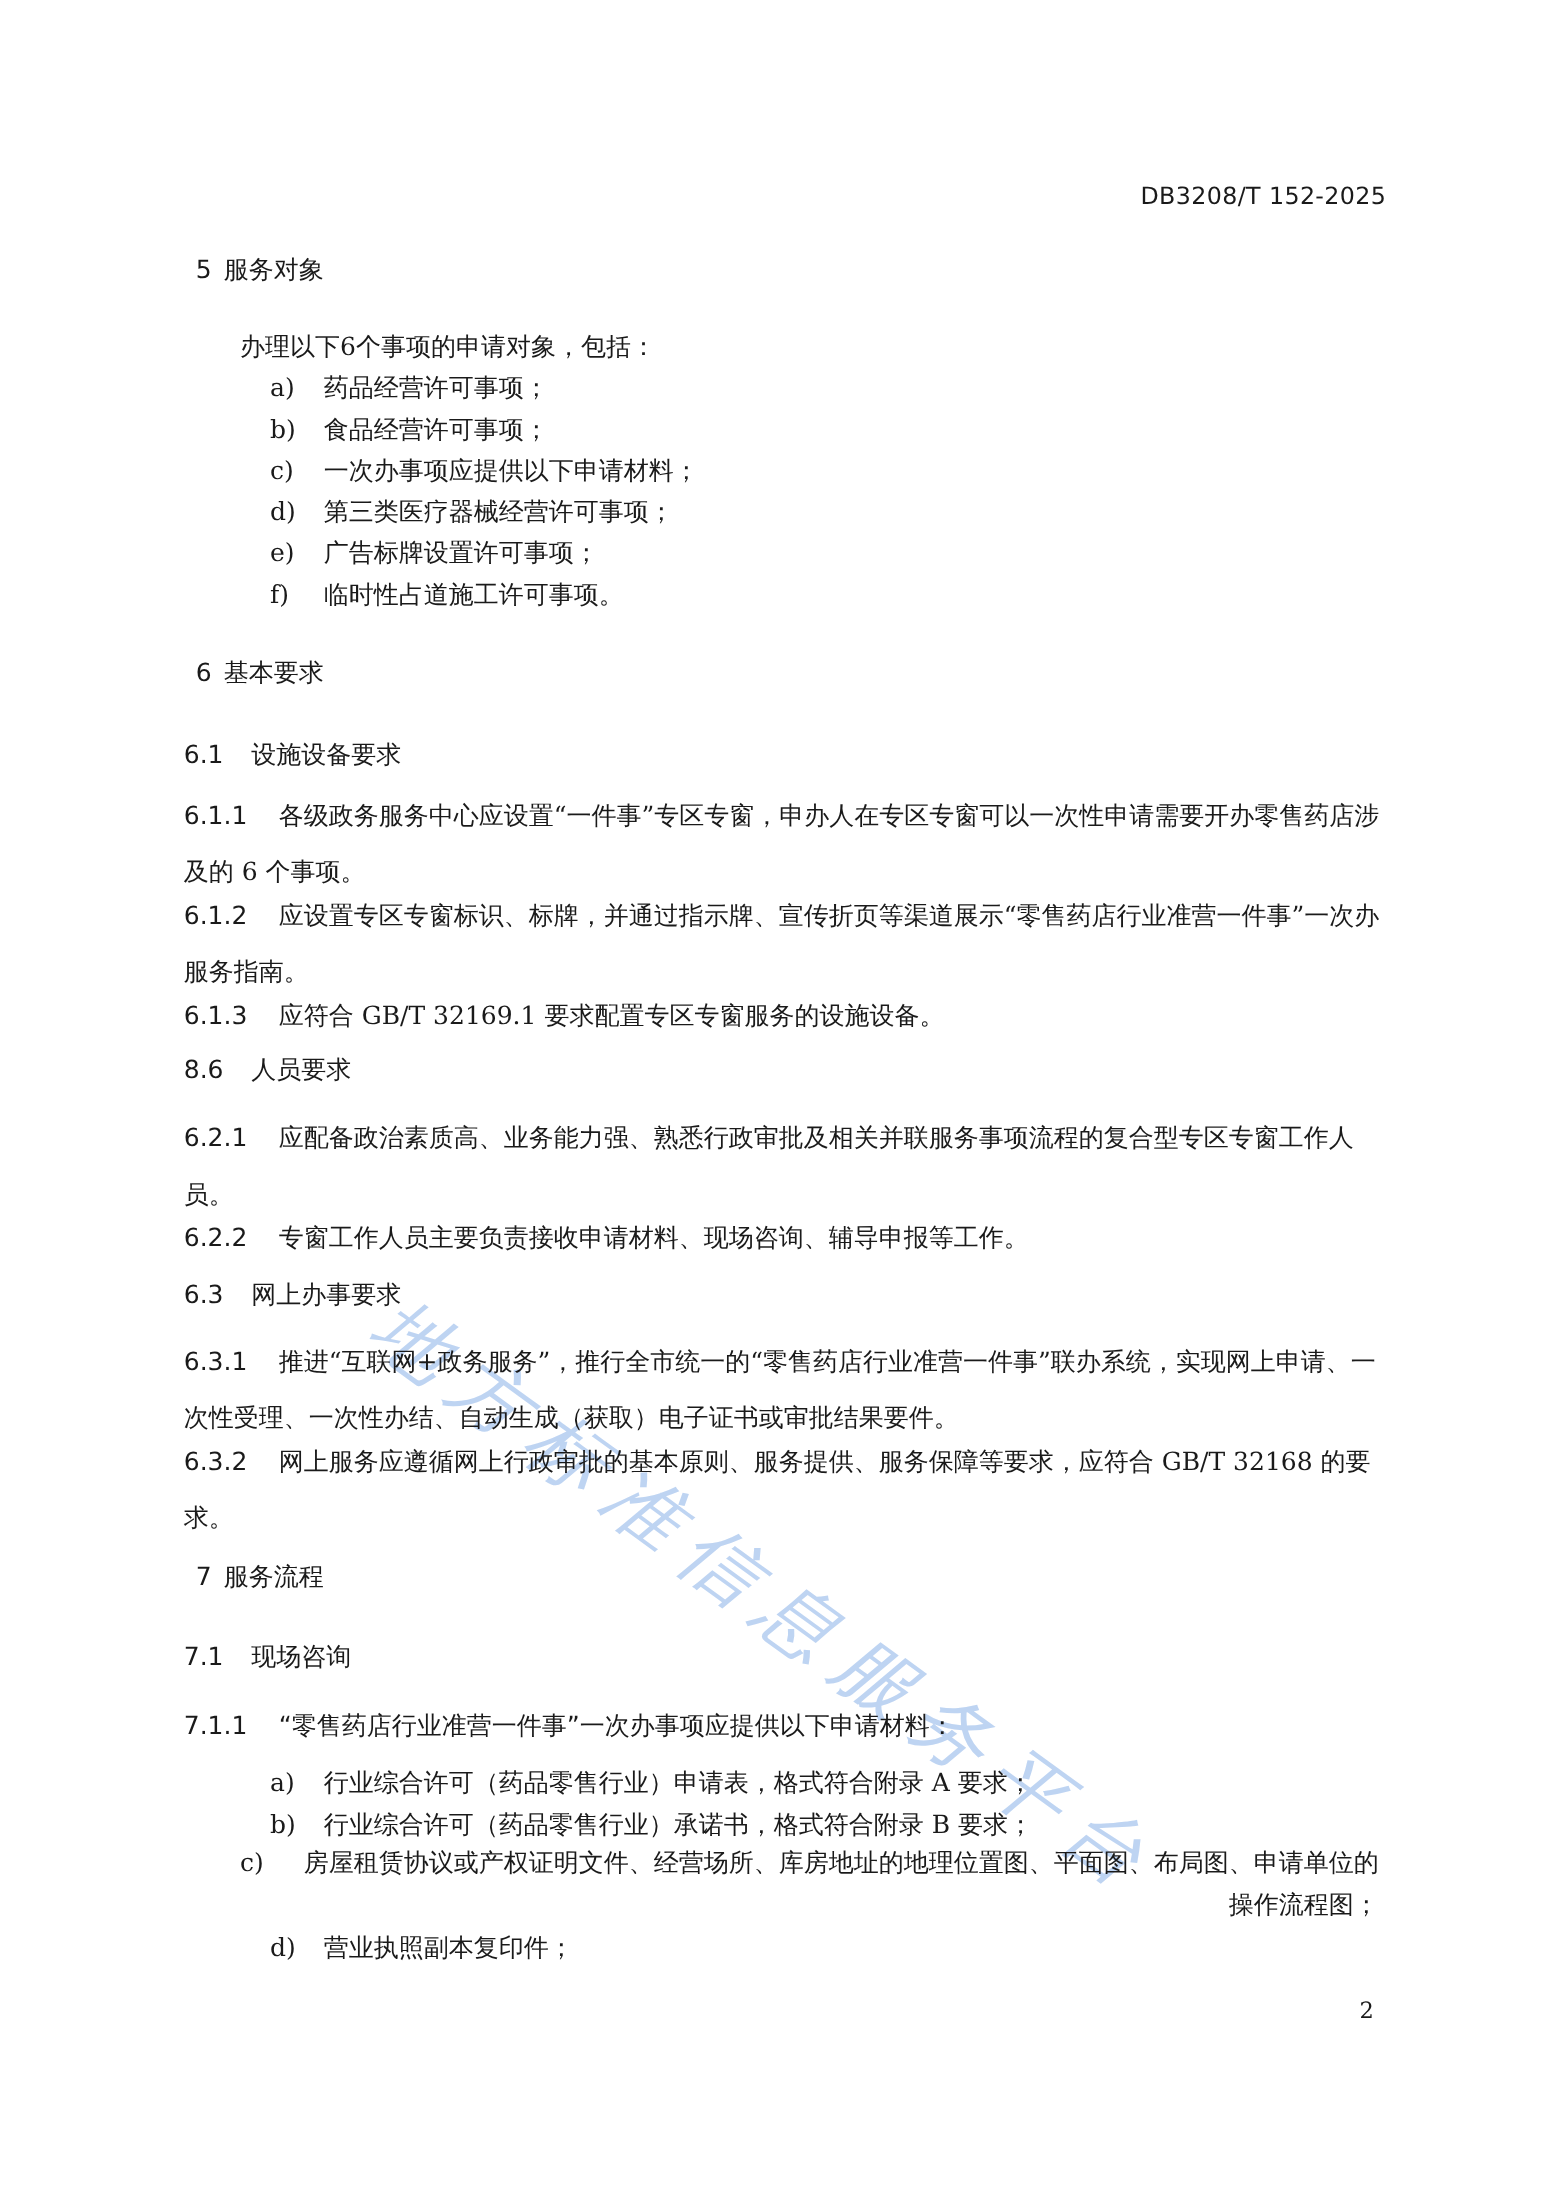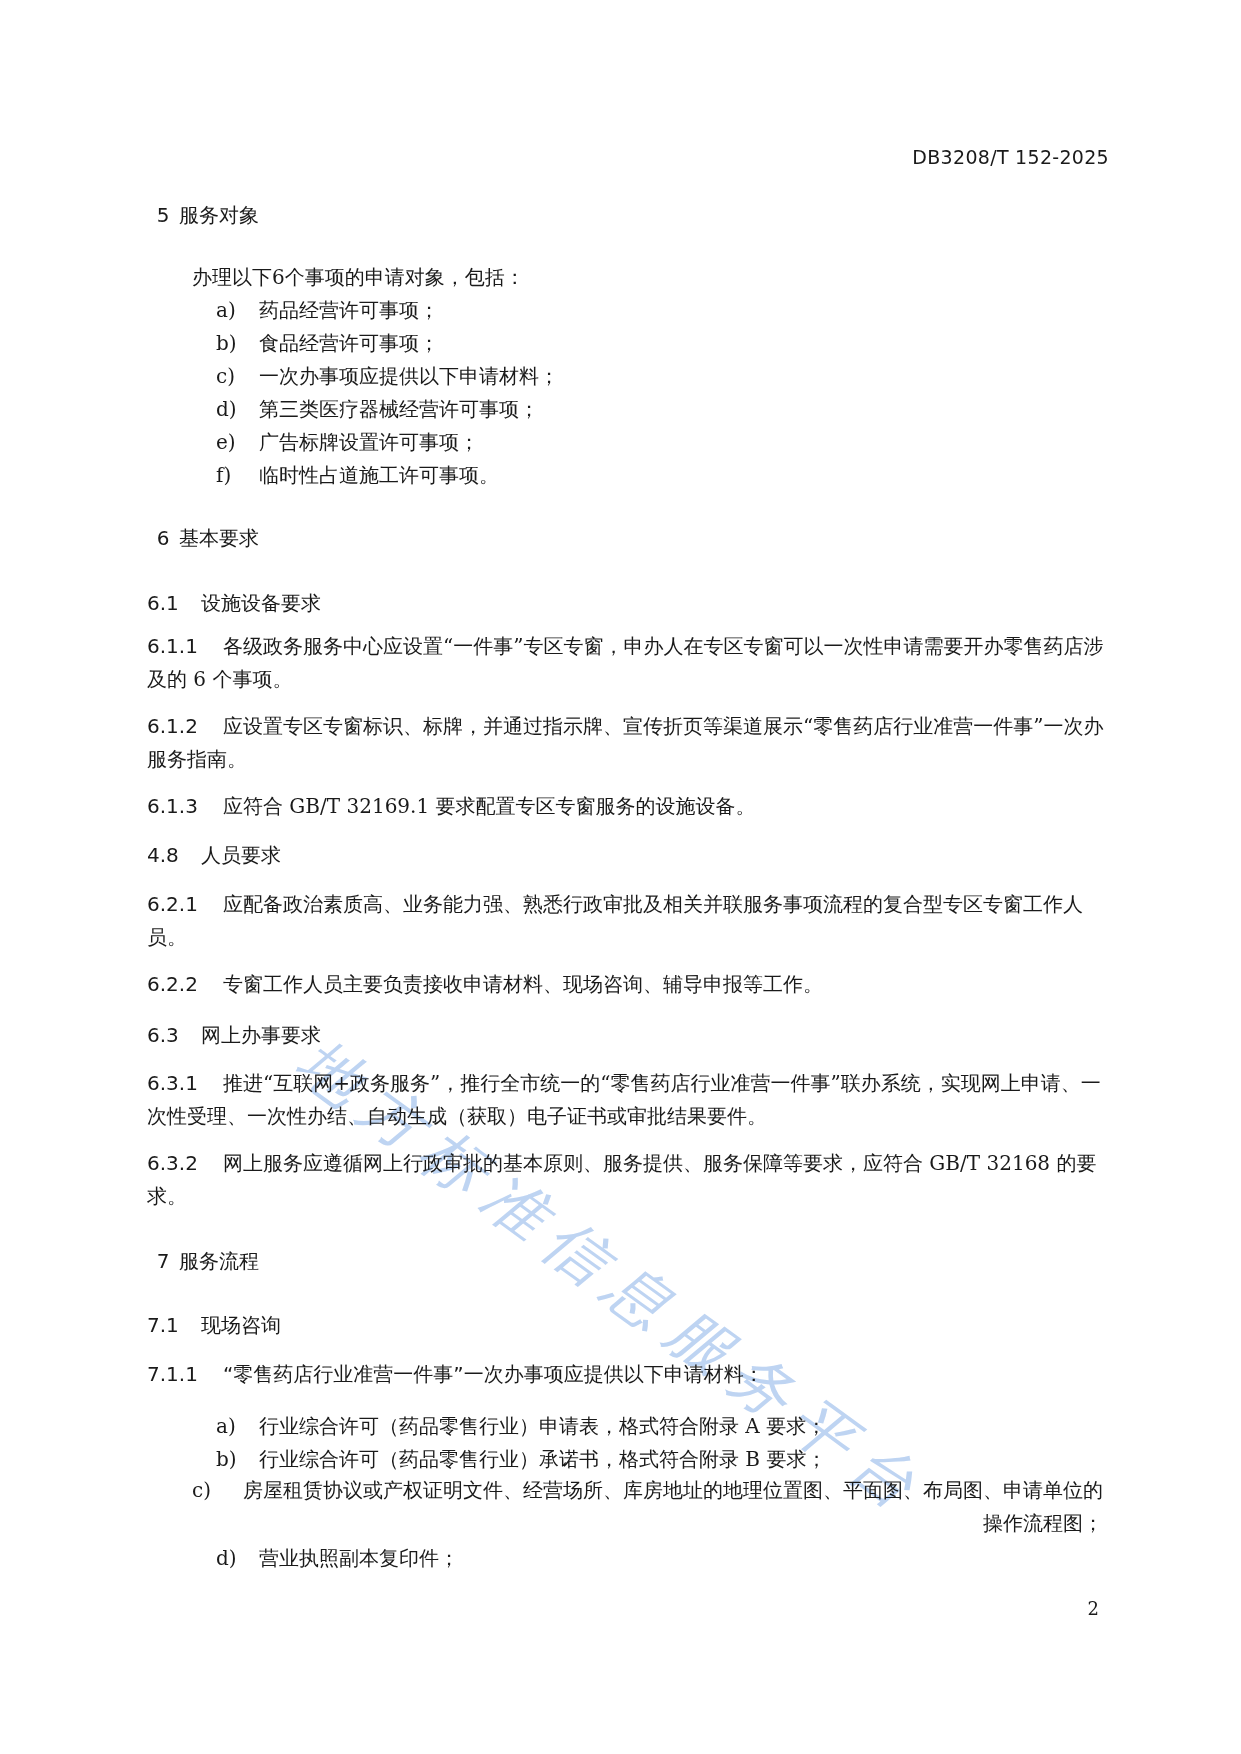--- a/index.html
+++ b/index.html
@@ -4,21 +4,21 @@
 <style>
   html, body { margin: 0; padding: 0; background: #ffffff; }
   body { width: 1241px; height: 1754px; position: relative; overflow: hidden;
          font-family: "DejaVu Serif", "Liberation Serif", serif; color: #1a1a1a; }
   .abs { position: absolute; white-space: nowrap; }
   .doc-id { right: 132px; top: 146px; font-family: "DejaVu Sans", "Liberation Sans", sans-serif; font-size: 19px; letter-spacing: 0.3px; }
   .h1 { left: 147px; font-family: "DejaVu Sans", "Liberation Sans", sans-serif; font-size: 20px; text-align: center; }
   .h1 .num { display: inline-block; width: 32px; }
   .h2 { left: 147px; font-family: "DejaVu Sans", "Liberation Sans", sans-serif; font-size: 20px; }
   .h2 .num { display: inline-block; width: 54px; }
-  .para { left: 147px; width: 960px; font-size: 20px; line-height: 33px; white-space: normal; }
+  .para { left: 147px; width: 960px; font-size: 20px; line-height: 45px; white-space: normal; }
   .para .num { font-family: "DejaVu Sans", "Liberation Sans", sans-serif; display: inline-block; width: 76px; }
   .intro { left: 192px; font-size: 20px; }
   .item { left: 192px; font-size: 20px; margin-left: 24px; }
   .item .lbl { display: inline-block; width: 43px; }
   .item2 { left: 192px; width: 915px; font-size: 20px; line-height: 33px; white-space: normal; }
   .item2 .lbl { display: inline-block; width: 43px; }
   .item2 .cont { display: inline-block; width: 868px; vertical-align: top; text-align: right; }
   .sub-bold { font-family: "DejaVu Sans", "Liberation Sans", sans-serif; }
   .page-num { right: 142px; top: 1598px; font-size: 18px; }
   .watermark { left: 330px; top: 1020px; transform: rotate(36deg); transform-origin: left top;
@@ -52,21 +52,21 @@
 <div class="abs para" style="top:630px">
   <span class="num">6.1.1</span><span>各级政务服务中心应设置“一件事”专区专窗，申办人在专区专窗可以一次性申请需要开办零售药店涉及的 6 个事项。</span>
 </div>
 <div class="abs para" style="top:710px">
   <span class="num">6.1.2</span><span>应设置专区专窗标识、标牌，并通过指示牌、宣传折页等渠道展示“零售药店行业准营一件事”一次办服务指南。</span>
 </div>
 <div class="abs para" style="top:790px">
   <span class="num">6.1.3</span><span>应符合 GB/T 32169.1 要求配置专区专窗服务的设施设备。</span>
 </div>
 <div class="abs h2" style="top:842px">
-  <span class="num">4.8</span><span>人员要求</span>
+  <span class="num">8.6</span><span>人员要求</span>
 </div>
 <div class="abs para" style="top:888px">
   <span class="num">6.2.1</span><span>应配备政治素质高、业务能力强、熟悉行政审批及相关并联服务事项流程的复合型专区专窗工作人员。</span>
 </div>
 <div class="abs para" style="top:968px">
   <span class="num">6.2.2</span><span>专窗工作人员主要负责接收申请材料、现场咨询、辅导申报等工作。</span>
 </div>
 <div class="abs h2" style="top:1022px">
   <span class="num">6.3</span><span>网上办事要求</span>
 </div>

